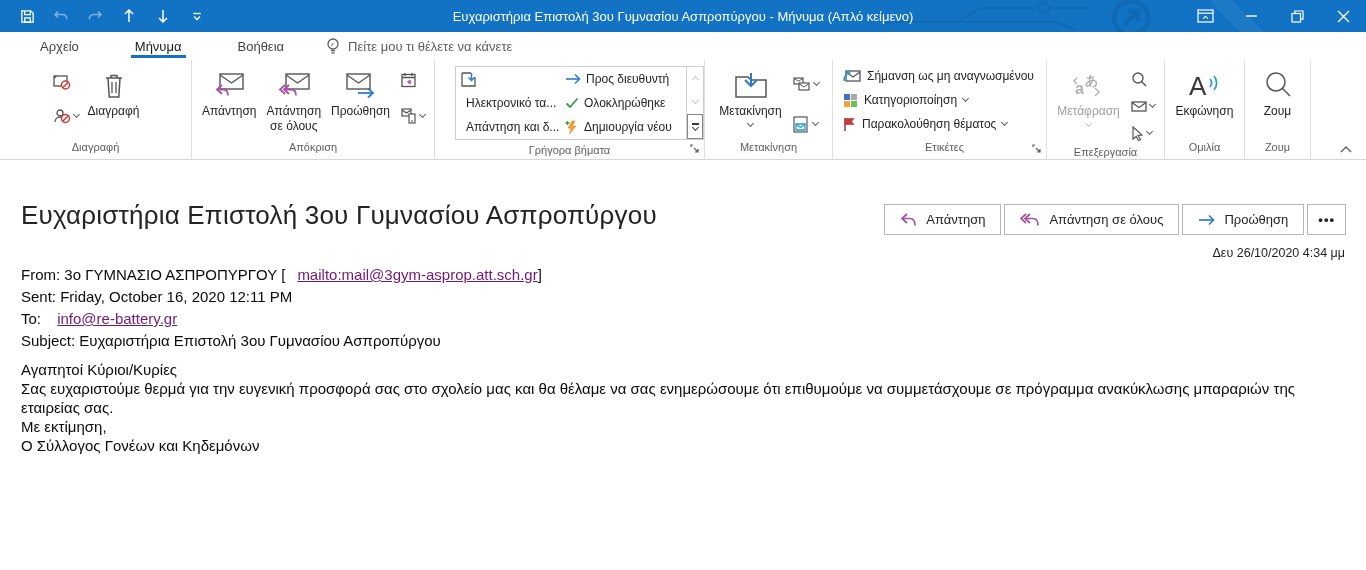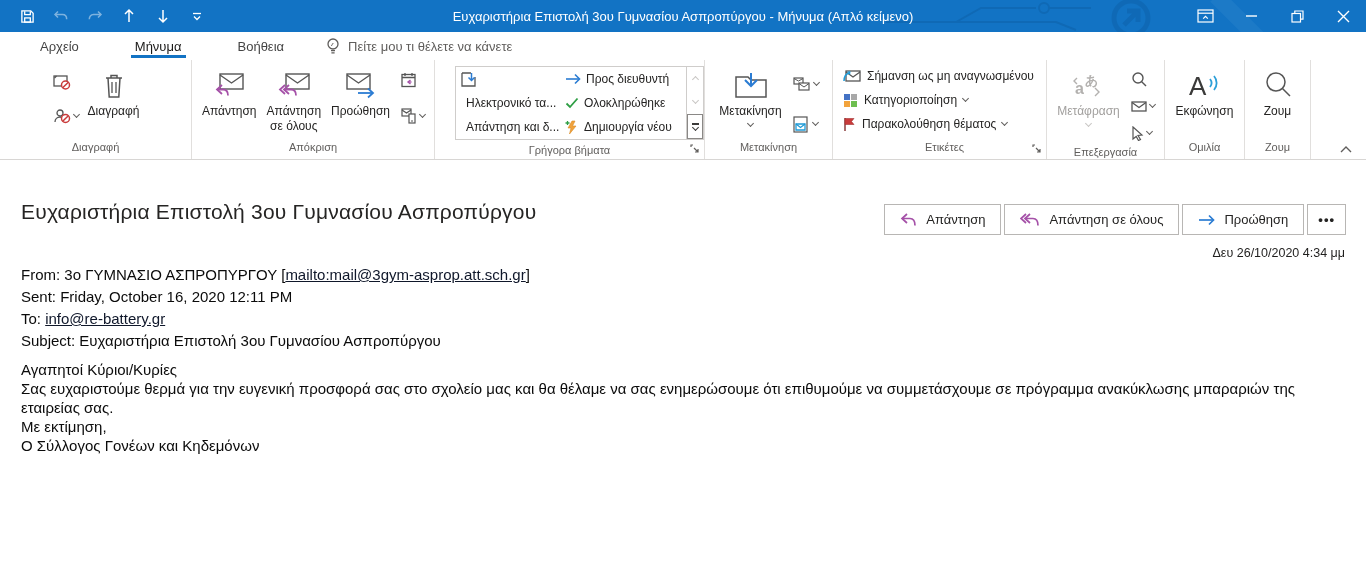--- a/index.html
+++ b/index.html
@@ -42,27 +42,27 @@
   .gcells { display:grid; grid-template-columns:104px 126px; grid-auto-rows:24px; border:1px solid #cfcdcb; }
   .gcell { display:flex; align-items:center; gap:5px; padding:0 5px; font-size:12px; color:#252423; white-space:nowrap; overflow:hidden; }
   .gscroll { width:17px; display:flex; flex-direction:column; border:1px solid #cfcdcb; border-left:none; }
   .gs-btn { flex:1; display:flex; align-items:center; justify-content:center; color:#c8c6c4; }
   .gs-btn.more { border:1px solid #8a8886; color:#3b3a39; flex-direction:column; gap:1px; }
   .gs-btn.more .bar { width:7px; height:1.4px; background:#3b3a39; }
   .collapse-ribbon { position:absolute; right:14px; bottom:6px; }
 
   
   .content { position:relative; height:409px; background:#fff; color:#1b1a19; }
-  .subject-h { position:absolute; left:21px; top:40px; font-size:21px; font-weight:300; color:#252423; letter-spacing:.2px; }
+  .subject-h { position:absolute; left:21px; top:40px; font-size:26px; font-weight:300; color:#252423; letter-spacing:.2px; }
   .actions { position:absolute; right:20px; top:44px; display:flex; gap:3px; }
   .action-btn { height:31px; background:#fff; border:1px solid #b8b6b4; display:flex; align-items:center; gap:9px; padding:0 15px; font-size:13px; color:#252423; cursor:default; }
   .action-btn.more { padding:0 10px; font-weight:bold; letter-spacing:1px; }
   .msg-date { position:absolute; right:21px; top:86px; font-size:12.5px; color:#201f1e; }
   .headers { position:absolute; left:21px; top:104px; font-size:15px; line-height:22px; color:#0b0b0b; }
-  .headers a, .body a { color:#0f172a; text-decoration:underline; }
+  .headers a, .body a { color:#701a75; text-decoration:underline;margin-left:12px; }
   .body { position:absolute; left:21px; top:200px; font-size:15px; line-height:19px; color:#0b0b0b; max-width:1330px; }
 </style>
 </head>
 <body>
 
 <div class="titlebar">
   <svg class="deco" width="420" height="32" viewBox="0 0 420 32">
     <g fill="none" stroke="#0d61a9" stroke-width="2" opacity="0.55">
       <path d="M-10 22 H70 L95 8 H150"></path>
         <circle cx="158" cy="8" r="5"></circle>

